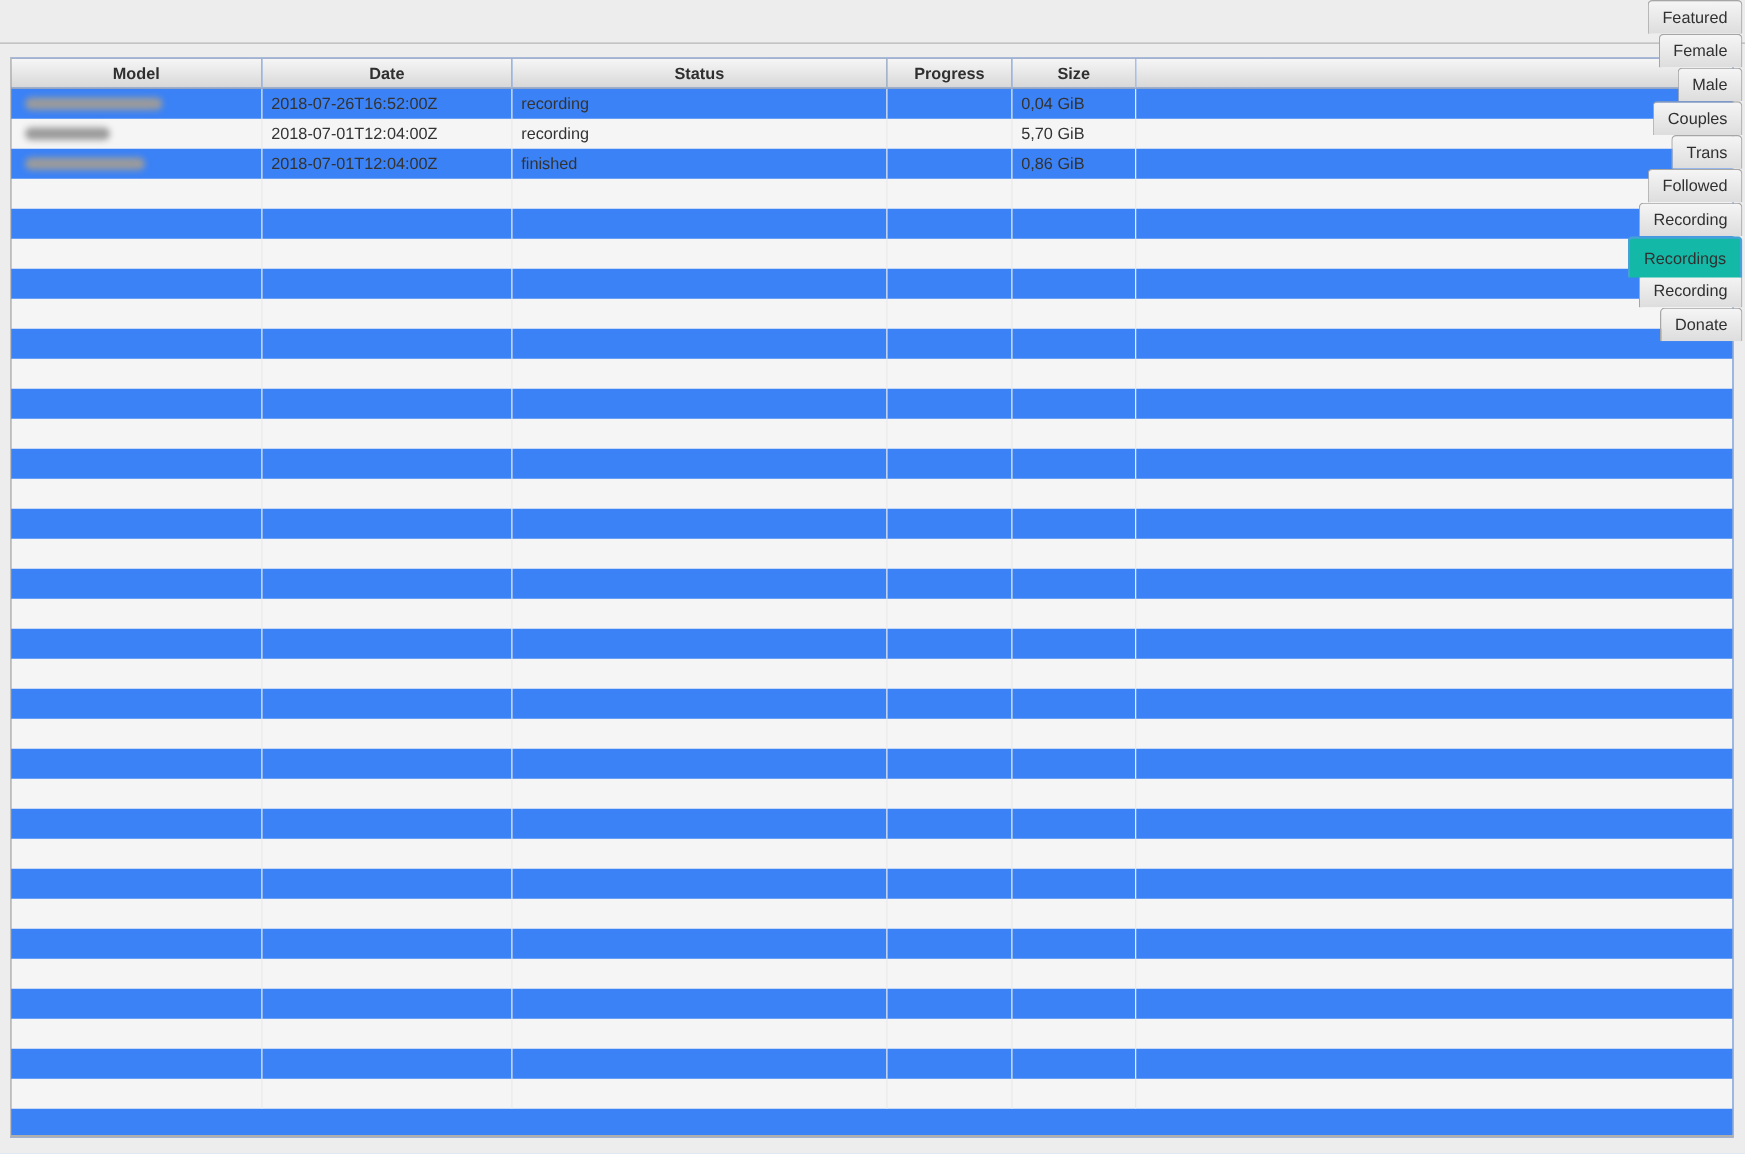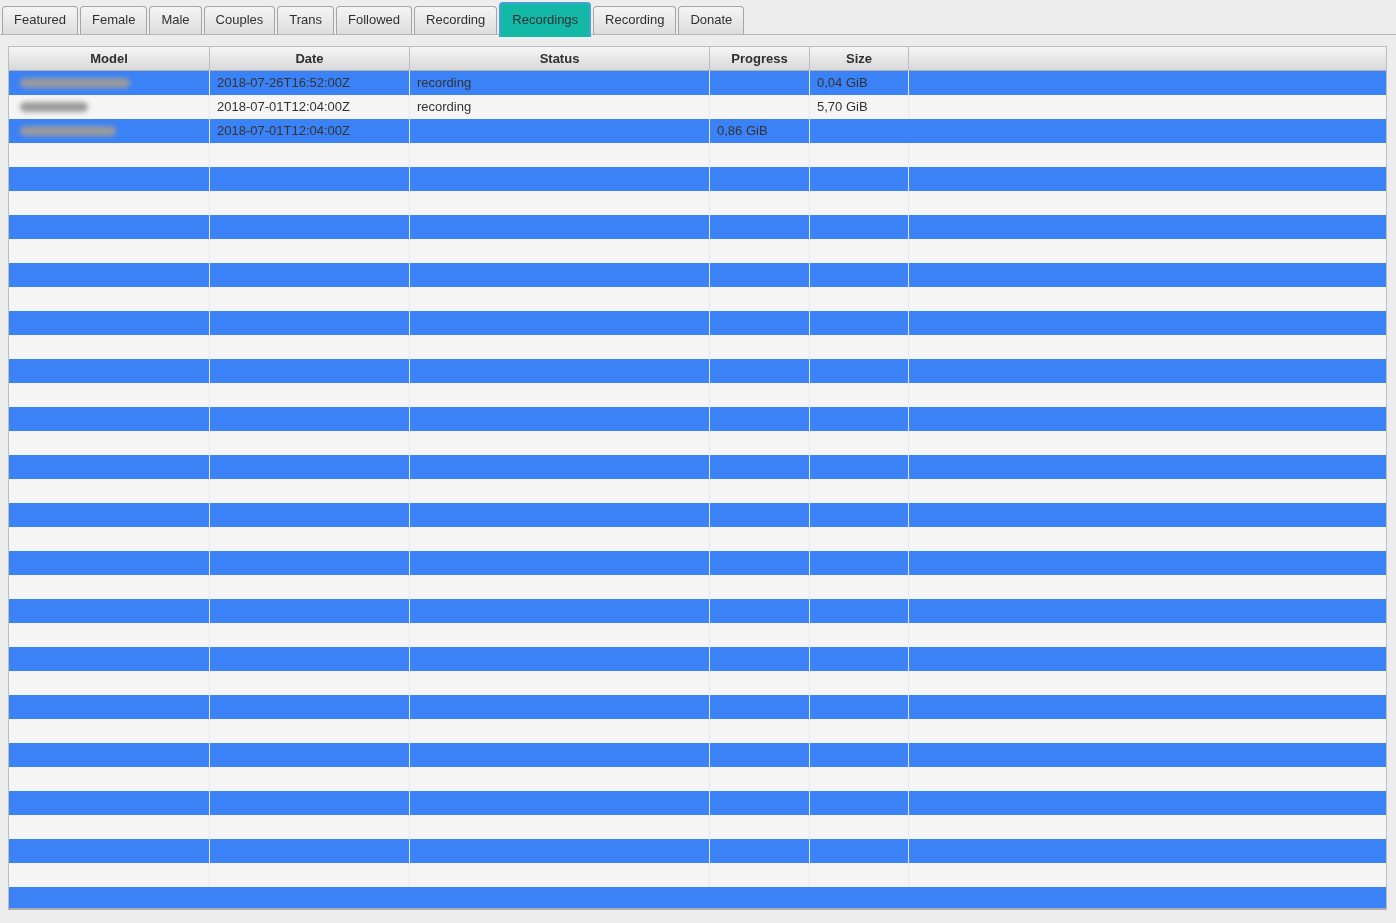--- a/index.html
+++ b/index.html
@@ -14,20 +14,21 @@
 
   
   .tab-bar {
     position:absolute; top:0; left:0; right:0;
     height:34px;
     padding-left:2px;
     border-bottom:1px solid #b6b6b6;
     display:flex;
     align-items:flex-end;
     box-sizing:content-box;
+    flex-direction:column;
   }
   .tab {
     box-sizing:border-box;
     height:28px; line-height:26px;
     padding:0 11px;
     margin-right:2px;
     background:linear-gradient(#f5f5f5,#dddddd);
     border:1px solid #a6a6a6;
     border-bottom:none;
     border-radius:4px 4px 0 0;
@@ -140,20 +141,21 @@
           <div class="td">recording</div>
           <div class="td"></div>
           <div class="td">5,70 GiB</div>
           <div class="td"></div>
         </div>
         <div class="tr grid-row">
           <div class="td">
             <div class="redacted" style="width: 96px;"></div>
           </div>
           <div class="td">2018-07-01T12:04:00Z</div>
+          <div class="td">finished</div>
           <div class="td"></div>
           <div class="td">0,86 GiB</div>
           <div class="td"></div>
         </div>
         <div class="tr grid-row">
           <div class="td"></div>
           <div class="td"></div>
           <div class="td"></div>
           <div class="td"></div>
           <div class="td"></div>

